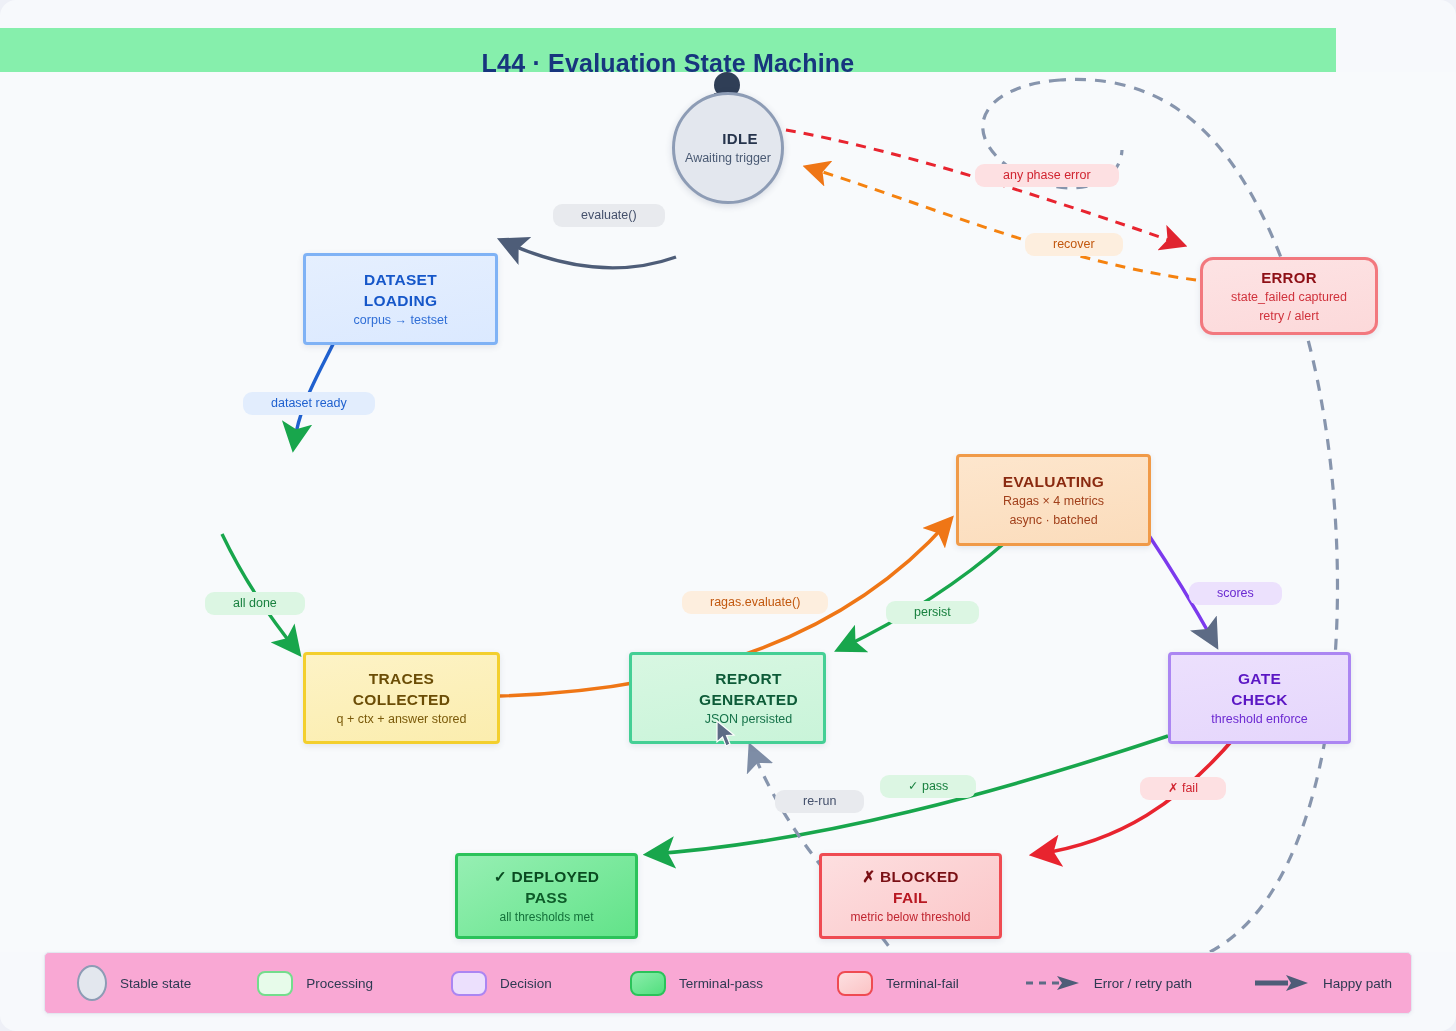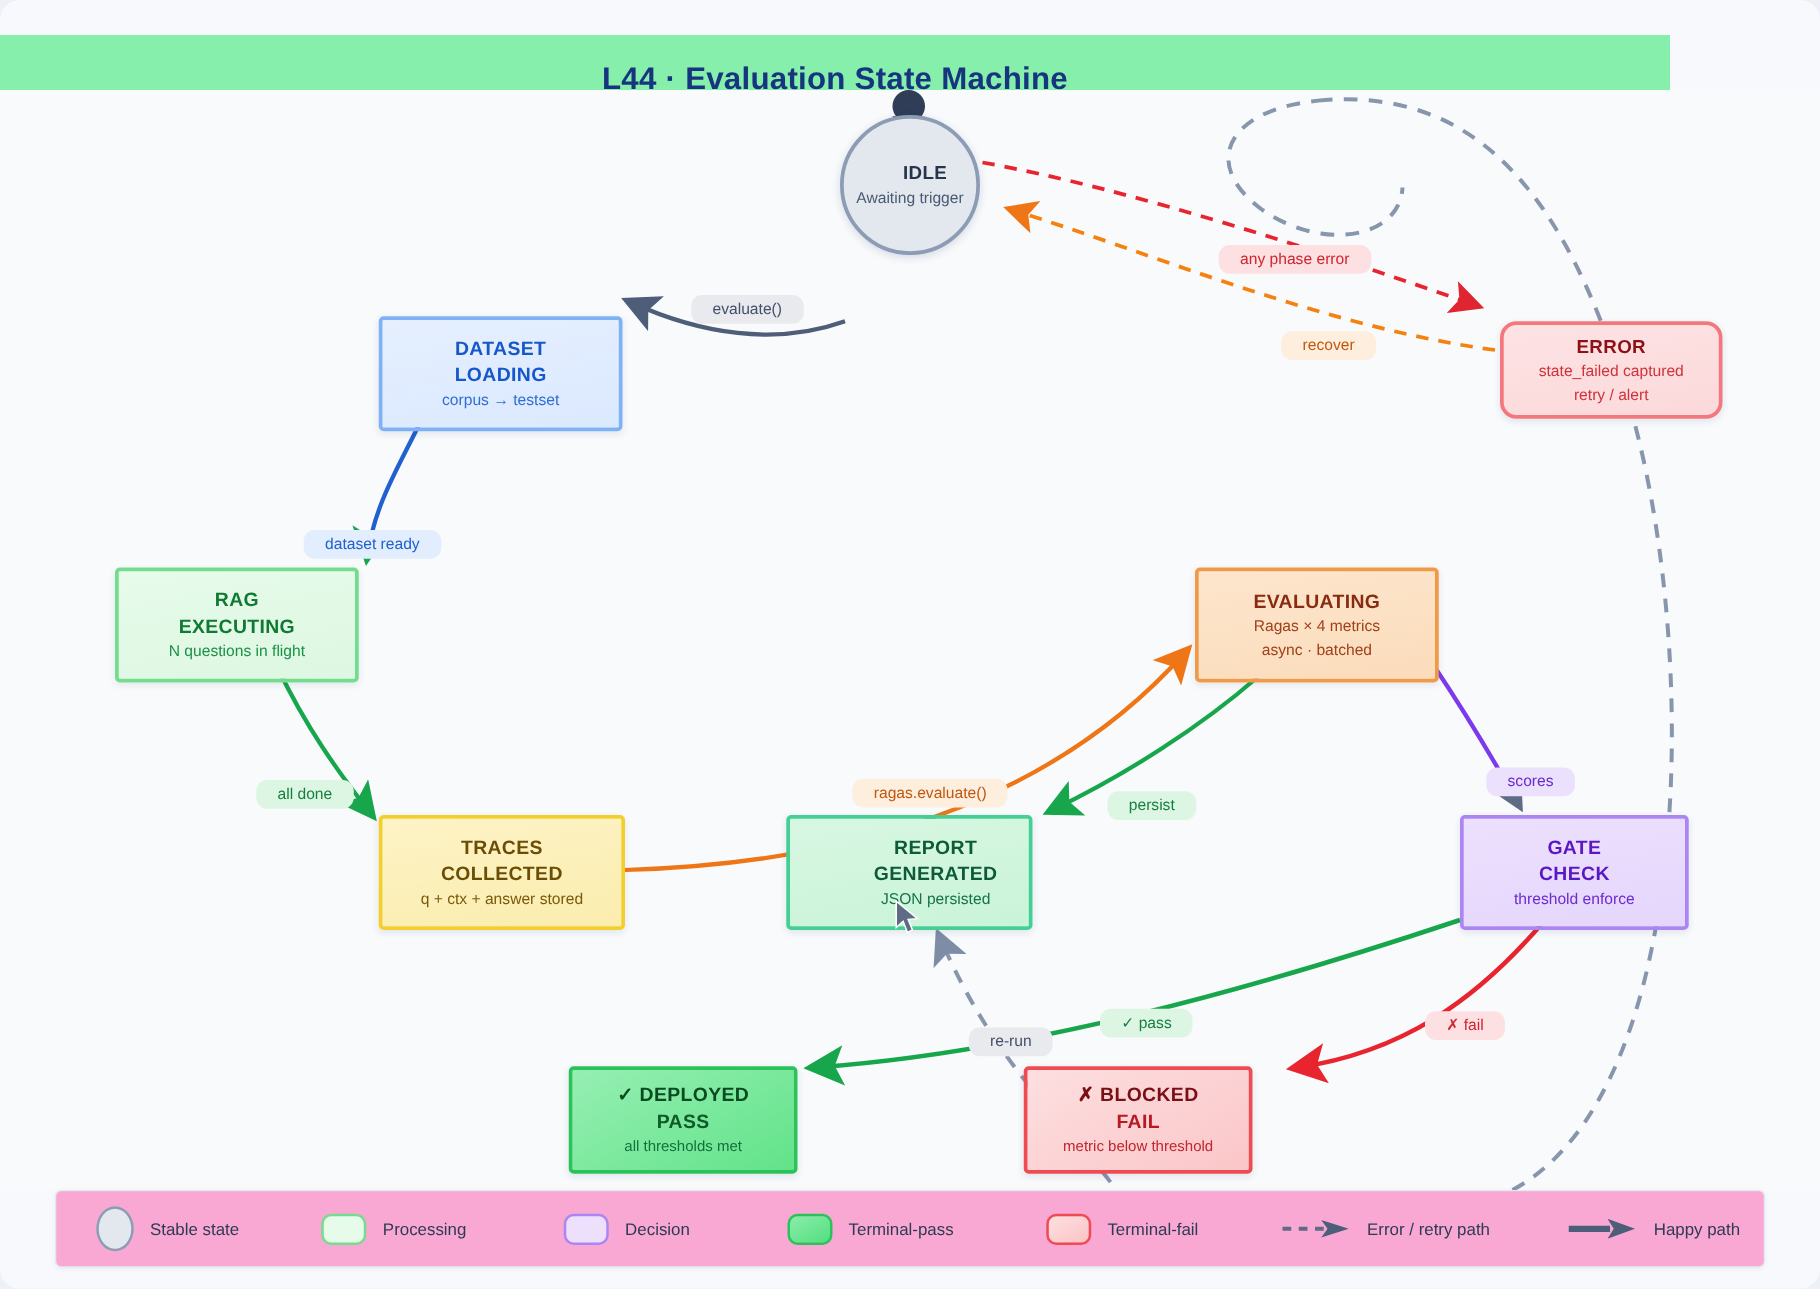--- a/index.html
+++ b/index.html
@@ -93,26 +93,25 @@
   .n-blocked .t2 { color:#b81822; }
   .n-blocked .sub { color:#c02530; font-size:12px;}
 
   .n-error { width:178px; height:78px; background: linear-gradient(170deg,#fde3e4,#fcd9da); border:3px solid #f2787e; color:#8e1016; border-radius:13px;}
   .n-error .t1 { font-size:15px; }
   .n-error .sub, .n-error .sub2 { color:#d0323c; font-size:12.5px;}
 
   
   .elabel {
     position:absolute;
-    padding: 4px 17px;
+    padding: 4px 28px;
     border-radius: 9px;
     font-size: 12.5px;
     white-space: nowrap;
     line-height: 15px;
-    margin-top: 32px;
   }
   .lb-gray   { background:#e8eaee; color:#44506b; }
   .lb-blue   { background:#e2edfd; color:#2061cf; }
   .lb-green  { background:#dcf6e3; color:#18803f; }
   .lb-orange { background:#fdeede; color:#c2580f; }
   .lb-red    { background:#fde0e2; color:#d02430; }
   .lb-purple { background:#ece1fd; color:#6a2ad1; }
 
   
   #cursor { position:absolute; width:22px; height:30px; pointer-events:none; }
@@ -207,25 +206,20 @@
       <div class="t1">IDLE</div>
       <div class="sub">Awaiting trigger</div>
     </div>
 
     <div class="node n-dataset" style="left:303px; top:181px;">
       <div class="t1">DATASET</div>
       <div class="t2">LOADING</div>
       <div class="sub">corpus → testset</div>
     </div>
 
-    <div class="node n-rag" style="left:92px; top:382px;">
-      <div class="t1">RAG</div>
-      <div class="t2">EXECUTING</div>
-      <div class="sub">N questions in flight</div>
-    </div>
 
     <div class="node n-traces" style="left:303px; top:580px;">
       <div class="t1">TRACES</div>
       <div class="t2">COLLECTED</div>
       <div class="sub">q + ctx + answer stored</div>
     </div>
 
     <div class="node n-eval" style="left:956px; top:382px;">
       <div class="t1">EVALUATING</div>
       <div class="sub">Ragas × 4 metrics</div>

